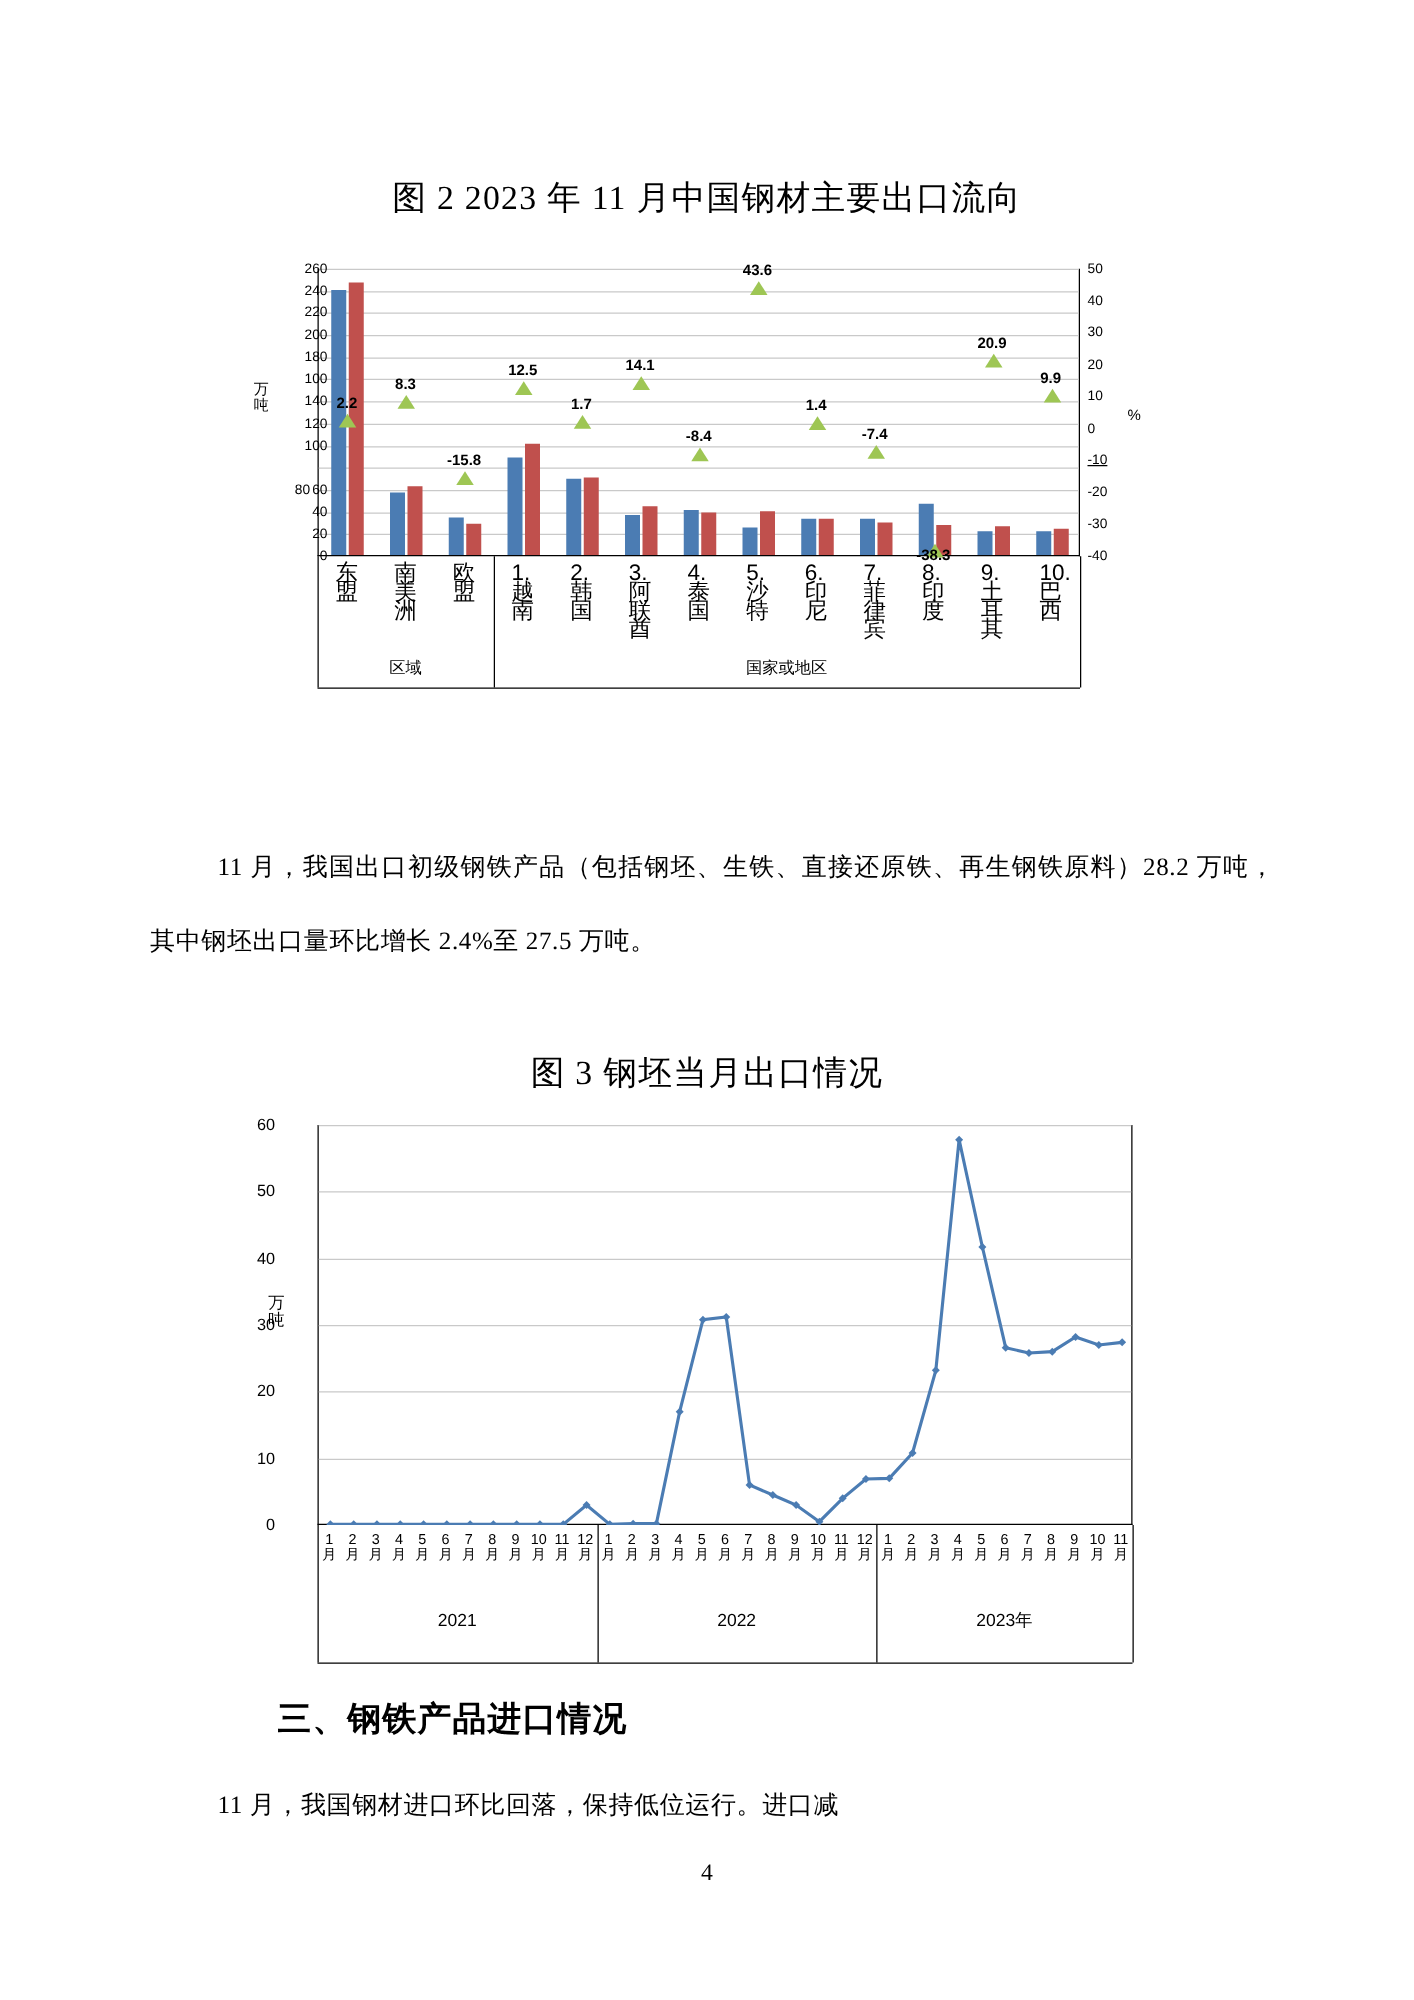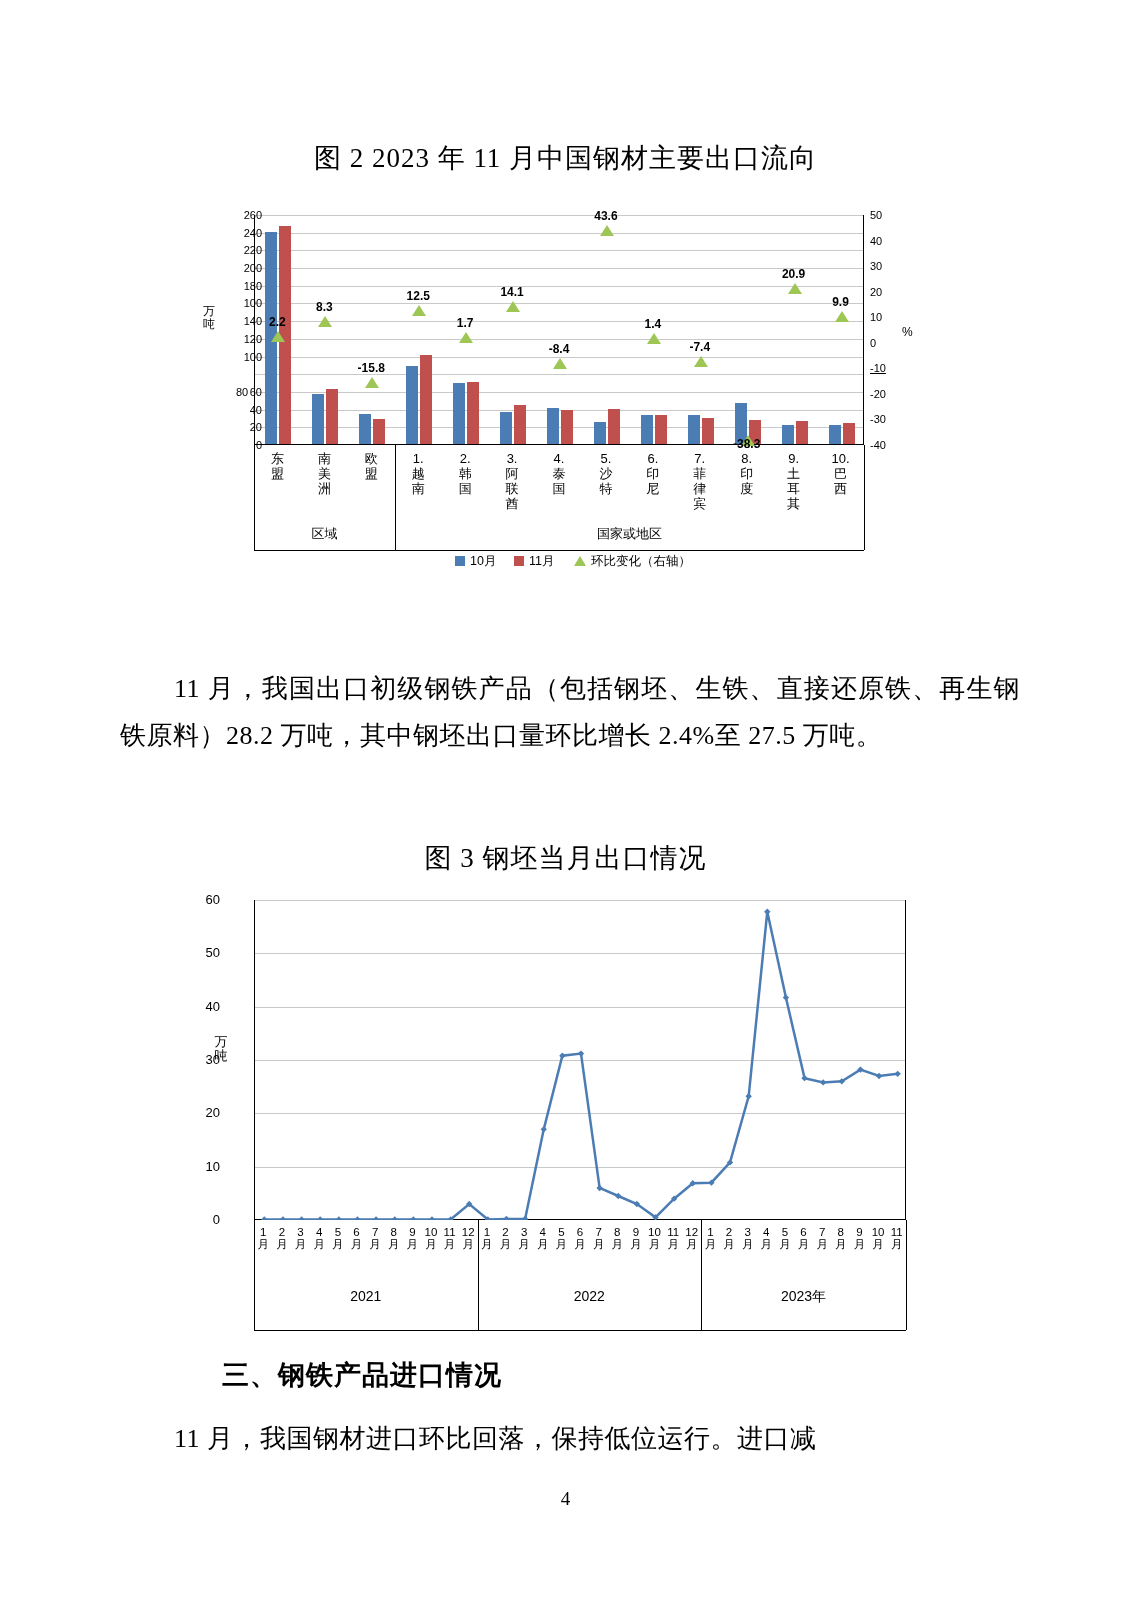--- a/index.html
+++ b/index.html
@@ -19,21 +19,21 @@
   #fig3-title{position:absolute;left:0;top:840px;width:1131px;}
 
   .section-head{
     position:absolute;font-size:27px;font-weight:bold;
     font-family:"Liberation Sans", sans-serif;letter-spacing:1px;
   }
   #sec3{left:222px;top:605px;}
   #sec-import{left:222px;top:1357px;}
 
   .para{
-    position:absolute;font-size:26px;line-height:47px;letter-spacing:0.5px;
+    position:absolute;font-size:20px;line-height:59px;letter-spacing:0.5px;
     font-family:"Liberation Serif", serif;text-align:justify;
   }
   #para1{left:120px;top:665px;width:900px;text-indent:54px;}
   #para2{left:120px;top:1415px;width:900px;text-indent:54px;}
 
   .page-number{
     position:absolute;left:0;top:1488px;width:1131px;text-align:center;
     font-size:19px;font-family:"Liberation Serif", serif;
   }
 
@@ -69,22 +69,22 @@
   #chart2 .tri{
     position:absolute;width:0;height:0;
     border-left:7px solid transparent;border-right:7px solid transparent;
     border-bottom:11px solid #9ec654;
   }
   #chart2 .dlabel{
     position:absolute;font-size:12px;font-weight:bold;white-space:nowrap;
     font-family:"Liberation Sans", sans-serif;transform:translateX(-50%);
   }
   #chart2 .catlabel{
-    position:absolute;top:246px;font-size:13px;width:18px;
-    line-height:15px;text-align:center;white-space:normal;
+    position:absolute;top:246px;font-size:18px;width:18px;
+    line-height:15px;white-space:normal;
     font-family:"Liberation Sans", sans-serif;transform:translateX(-50%);
   }
   #chart2 .grouplabel{
     position:absolute;font-size:13px;white-space:nowrap;
     font-family:"Liberation Sans", sans-serif;transform:translateX(-50%);
   }
   #chart2 .vsep{position:absolute;width:1px;background:#000;}
   #chart2 .hsep{position:absolute;height:1px;background:#000;}
   #chart2 .legend{
     position:absolute;left:0;width:740px;top:348px;text-align:center;
@@ -185,25 +185,20 @@
         <div class="bar b10" style="left: 479.692px; height: 40.6923px;"></div>
         <div class="bar b11" style="left: 493.692px; height: 23.8846px;"></div>
         <div class="tri" style="left: 485.692px; top: 219.656px;"></div>
         <div class="bar b10" style="left: 526.615px; height: 19.4615px;"></div>
         <div class="bar b11" style="left: 540.615px; height: 23px;"></div>
         <div class="tri" style="left: 532.615px; top: 68.3667px;"></div>
         <div class="bar b10" style="left: 573.538px; height: 18.5769px;"></div>
         <div class="bar b11" style="left: 587.538px; height: 21.2308px;"></div>
         <div class="tri" style="left: 579.538px; top: 96.4778px;"></div>
       </div>
-    <div class="legend">
-      <span class="sw" style="background:#4b7cb3"></span><span>10月</span>
-      <span class="sw" style="background:#c0504d"></span><span>11月</span>
-      <span class="tri-sw"></span><span>环比变化（右轴）</span>
-    </div>
   <div class="ytick" style="top: 240px;">0</div>
       <div class="ytick" style="top: 222.308px;">20</div>
       <div class="ytick" style="top: 204.615px;">40</div>
       <div class="ytick" style="top: 186.923px;">60</div>
       <div class="ytick" style="top: 187px; text-align: center;">80</div>
       <div class="ytick" style="top: 151.538px;">100</div>
       <div class="ytick" style="top: 133.846px;">120</div>
       <div class="ytick" style="top: 116.154px;">140</div>
       <div class="ytick" style="top: 98.4615px;">100</div>
       <div class="ytick" style="top: 80.7692px;">180</div>

